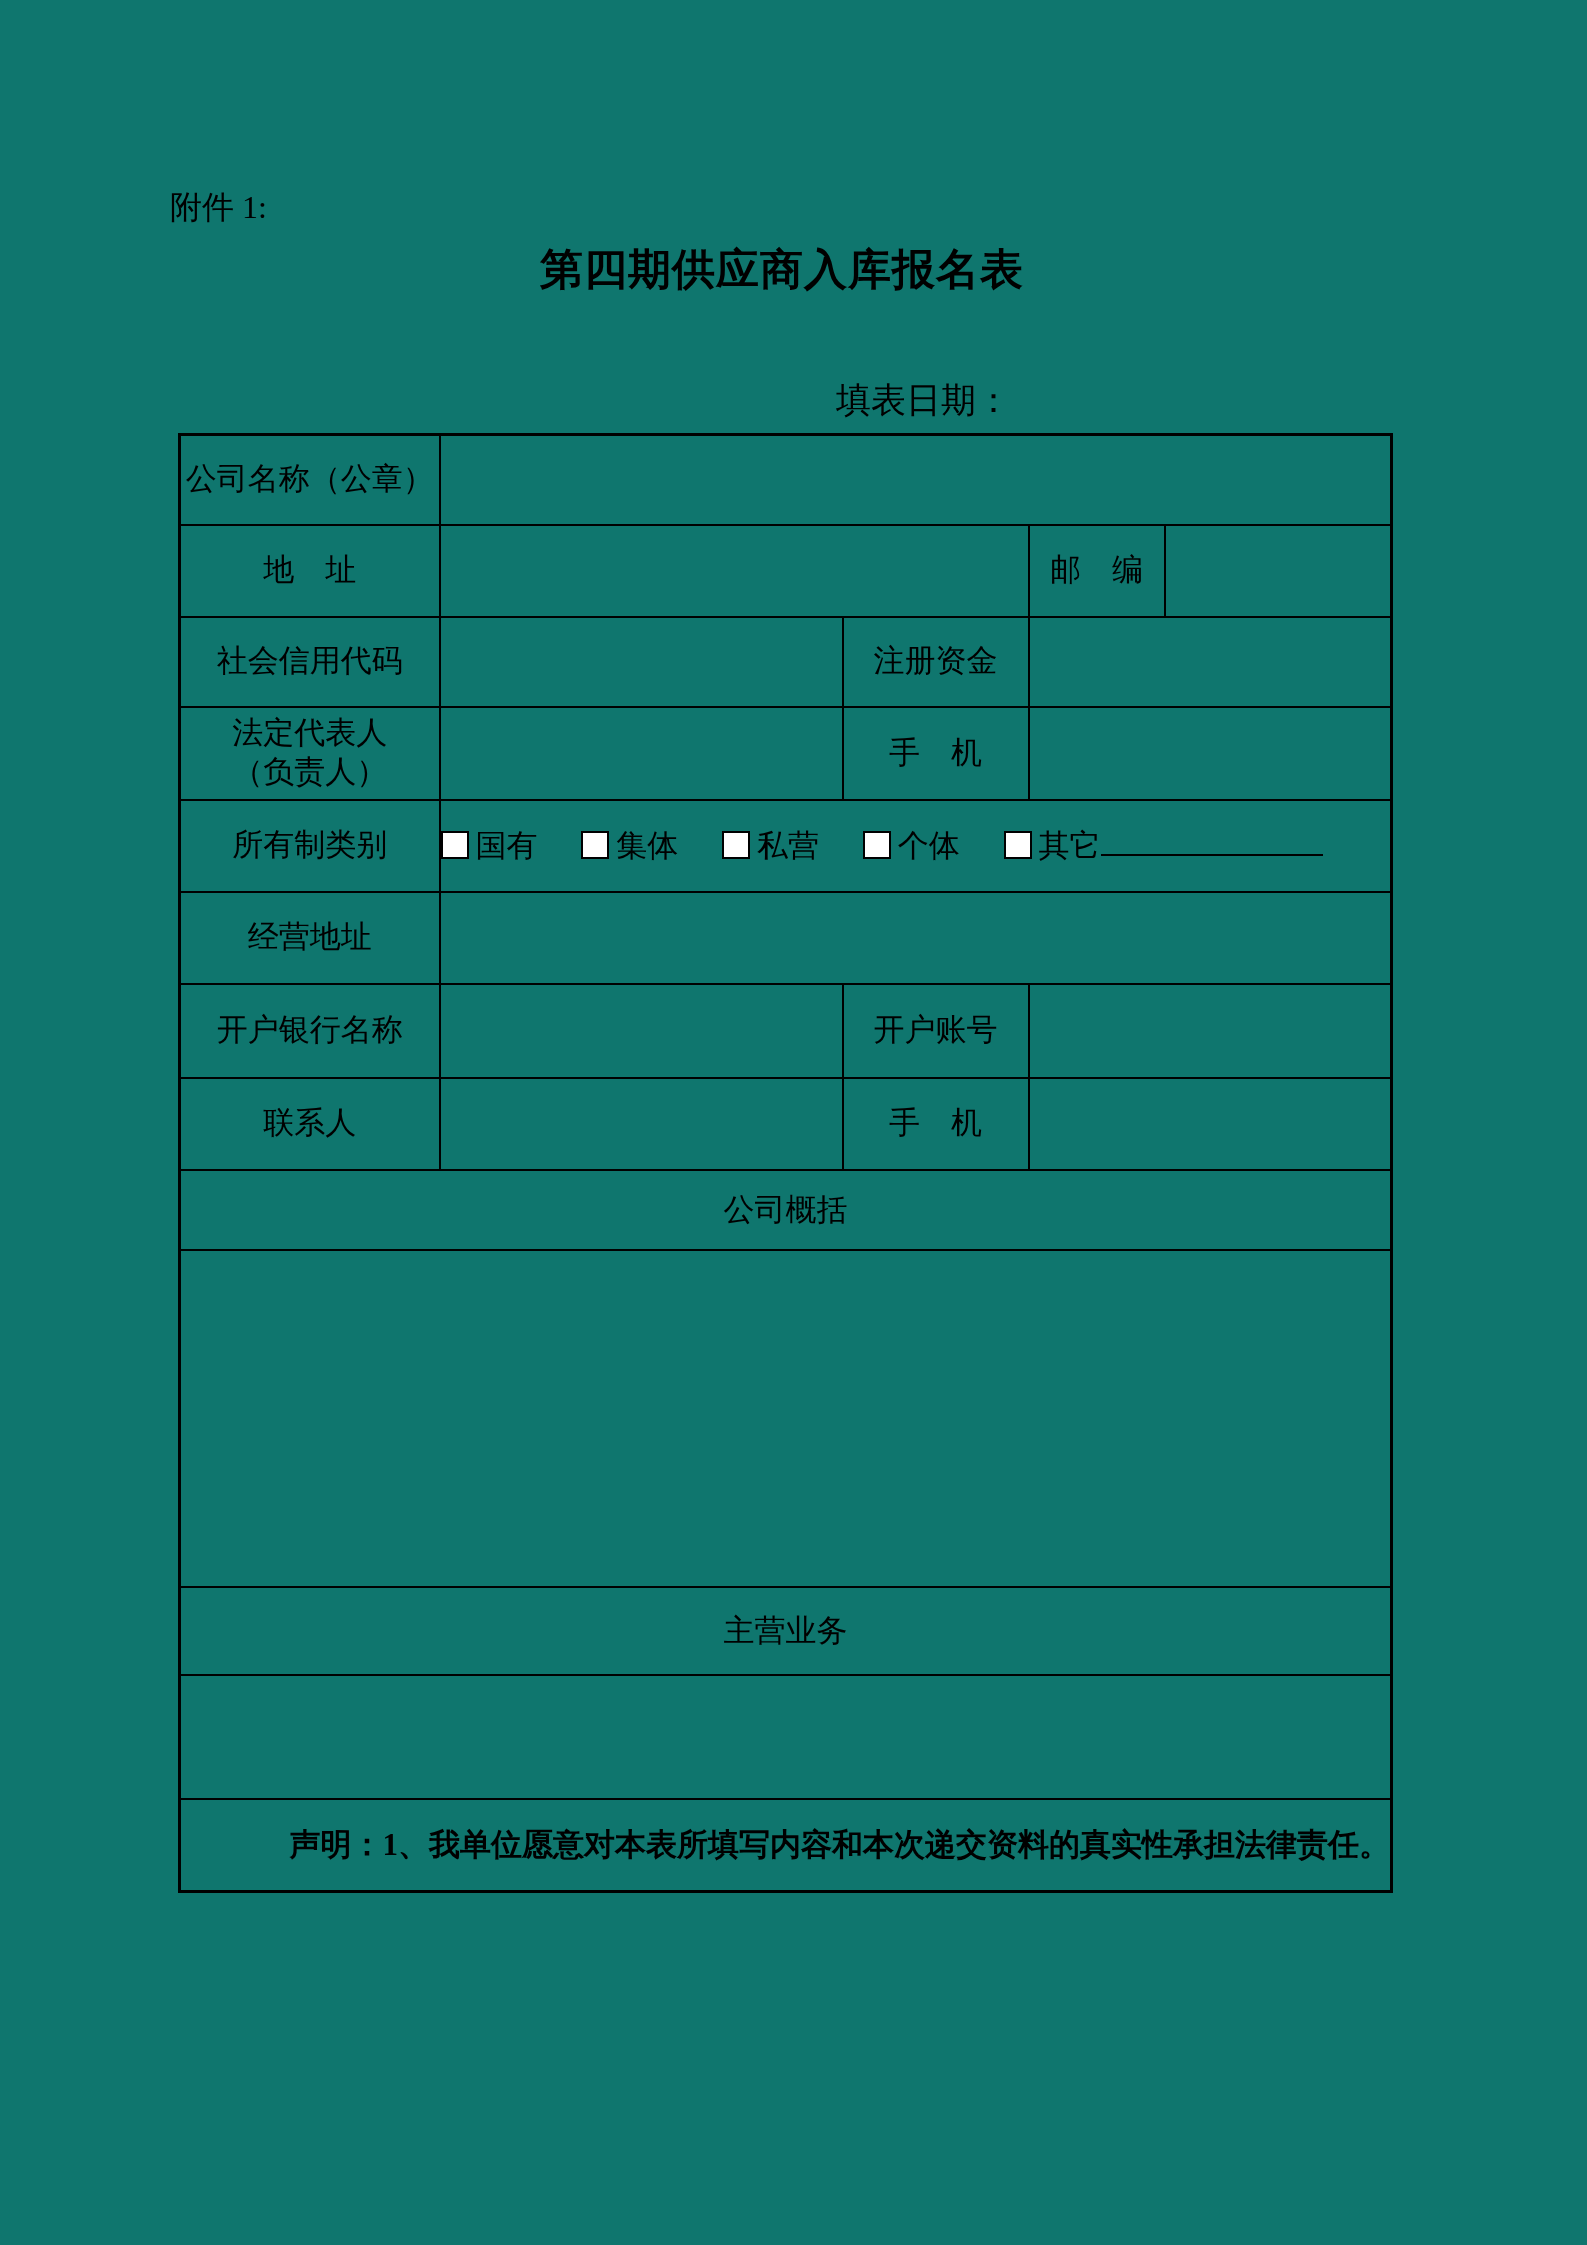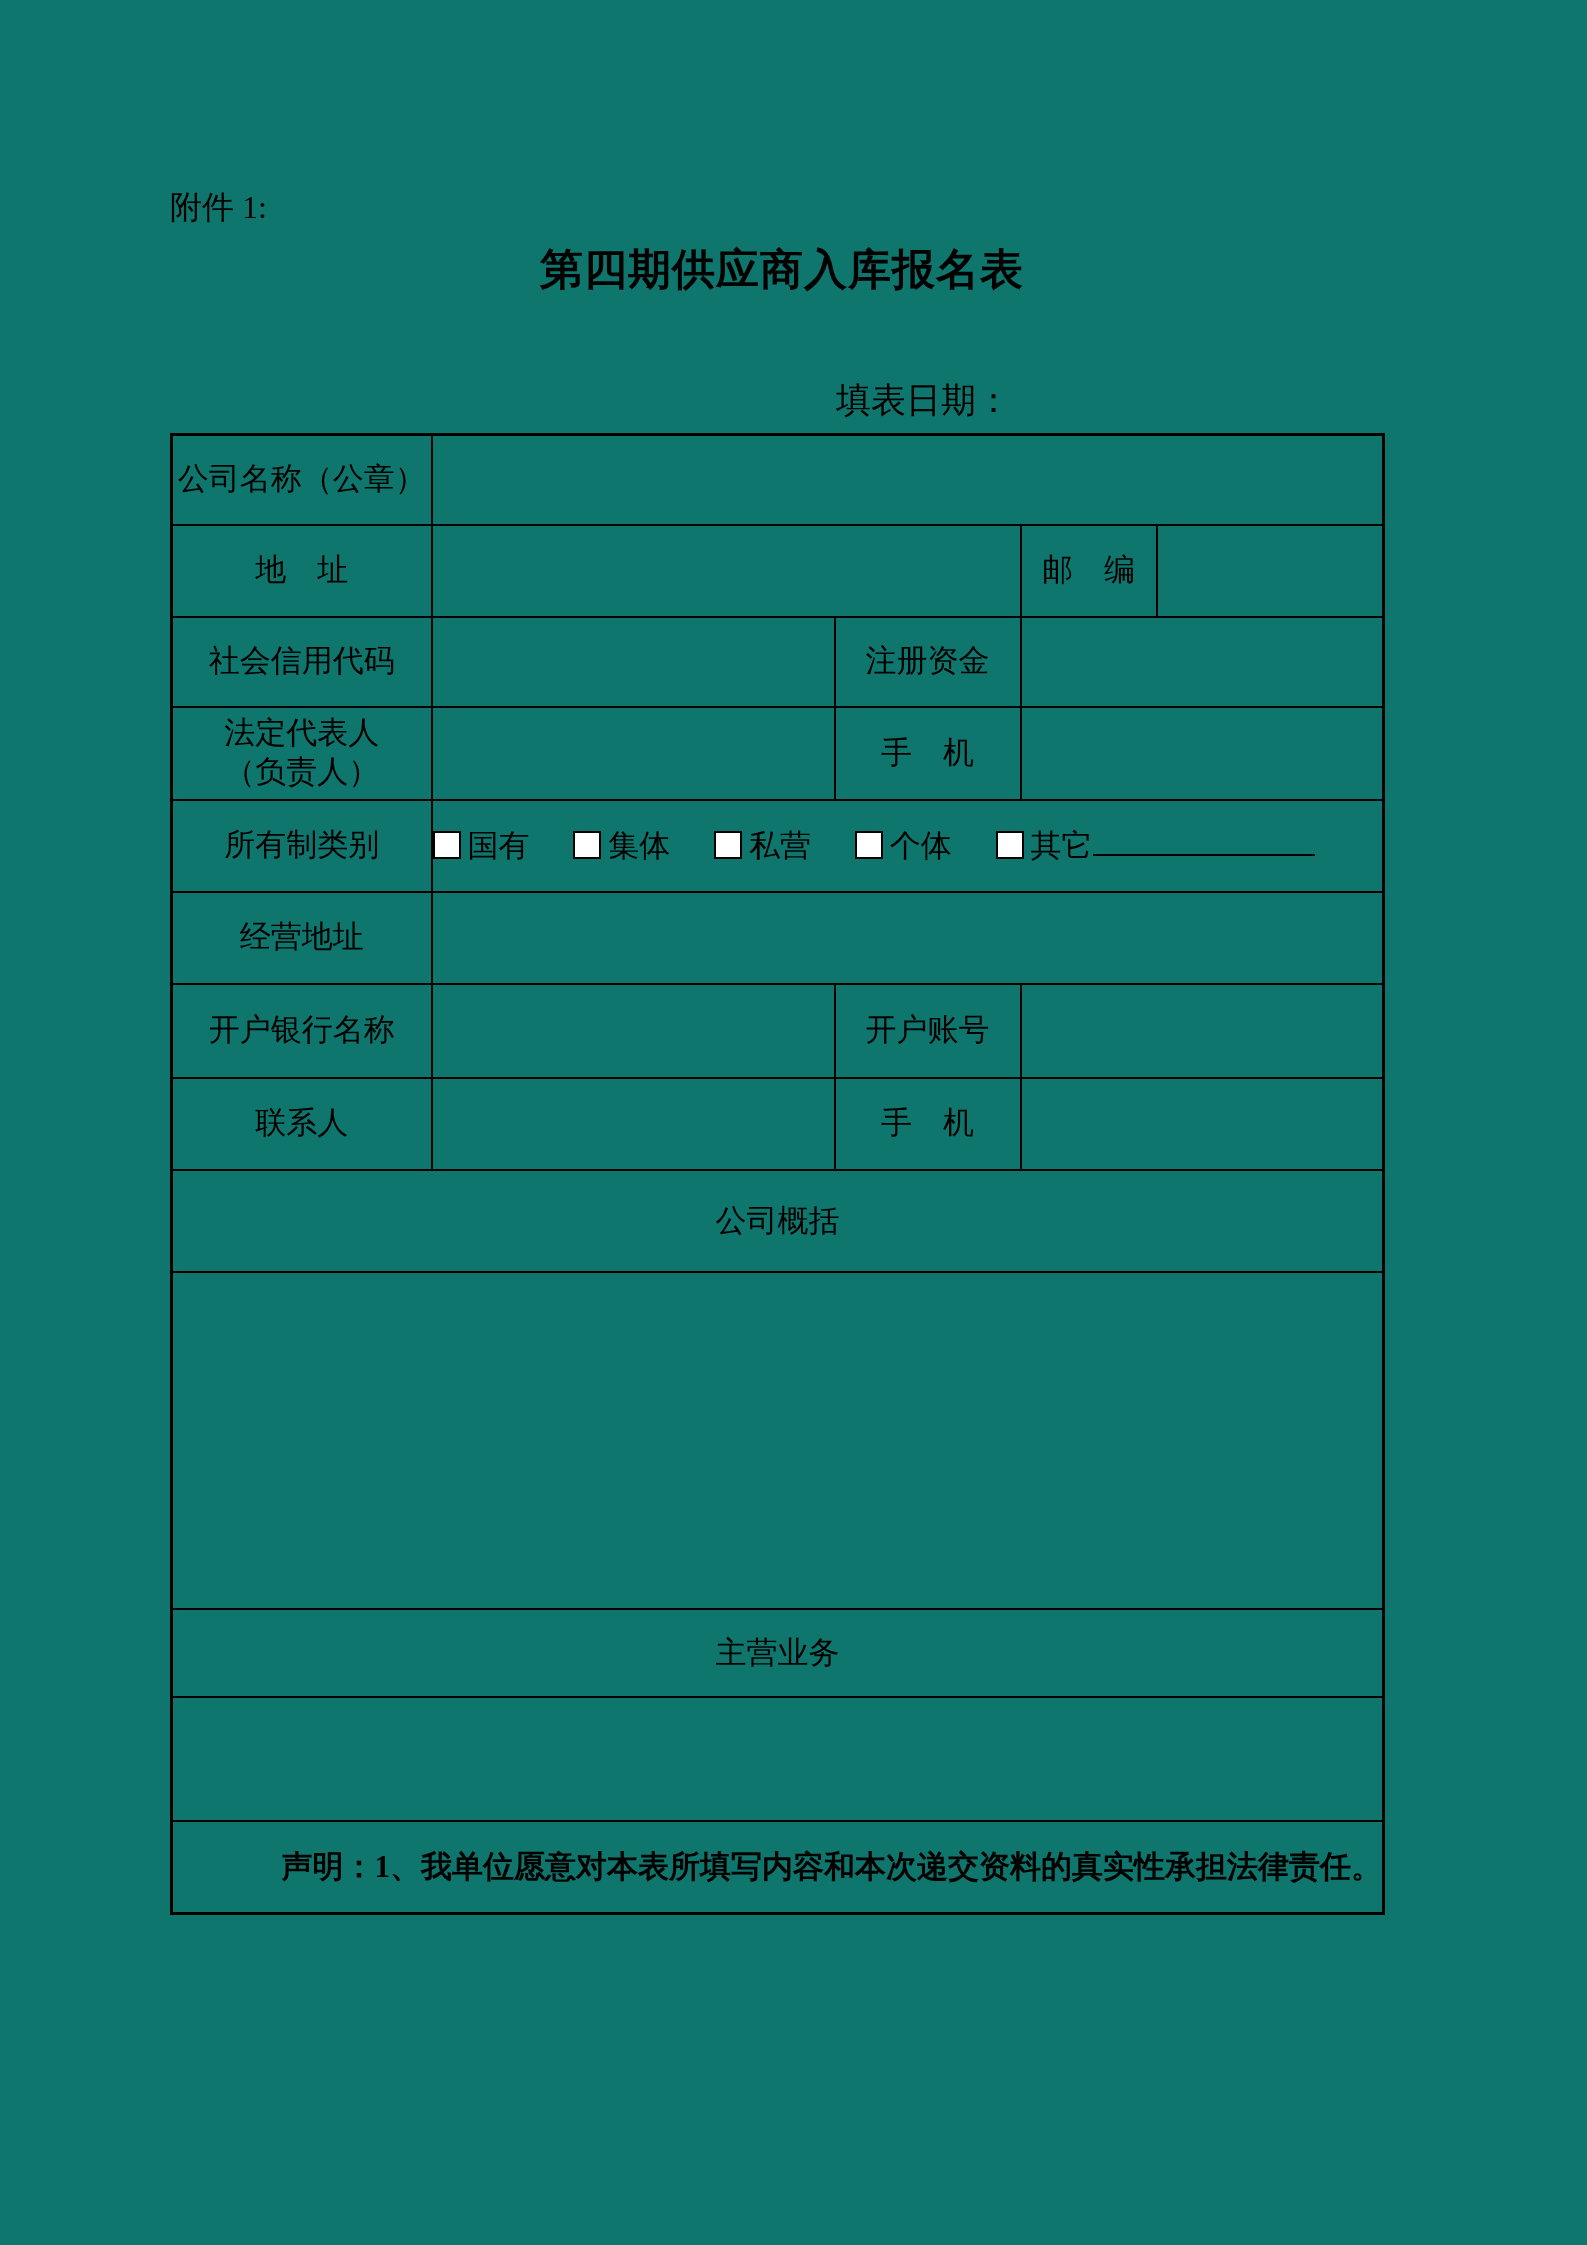--- a/index.html
+++ b/index.html
@@ -17,21 +17,21 @@
   }
   .doc-title{
     position:absolute;left:540px;top:244px;
     font-size:43px;font-weight:bold;letter-spacing:1px;line-height:1.2;
   }
   .fill-date{
     position:absolute;left:836px;top:380px;
     font-size:35px;font-weight:normal;line-height:1.2;
   }
   table.reg{
-    position:absolute;left:170px;top:433px;
+    position:absolute;left:178px;top:433px;
     width:1212px;
     border-collapse:collapse;
     table-layout:fixed;
     border:3px solid #000;
   }
   table.reg td{
     border:2px solid #000;
     padding:0;
     font-size:31px;
     vertical-align:middle;
@@ -134,21 +134,21 @@
     </tr>
 
     <tr style="height:92px">
       <td class="lbl">联系人</td>
       <td class="val"></td>
       <td class="lbl">手　机</td>
       <td class="val" colspan="2"></td>
     </tr>
 
 
-    <tr style="height:102px">
+    <tr style="height:80px">
       <td class="section-hd" colspan="5">公司概括</td>
     </tr>
 
     <tr style="height:337px">
       <td class="val" colspan="5" style="vertical-align:top;"></td>
     </tr>
 
     <tr style="height:88px">
       <td class="section-hd" colspan="5">主营业务</td>
     </tr>

